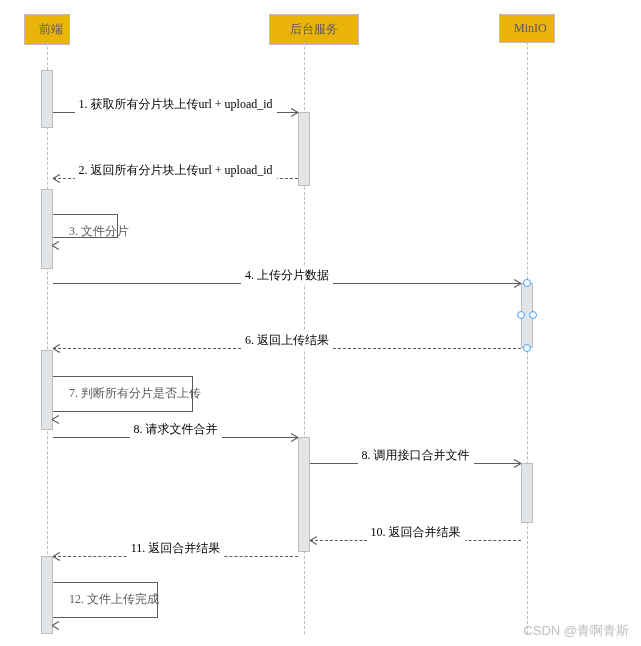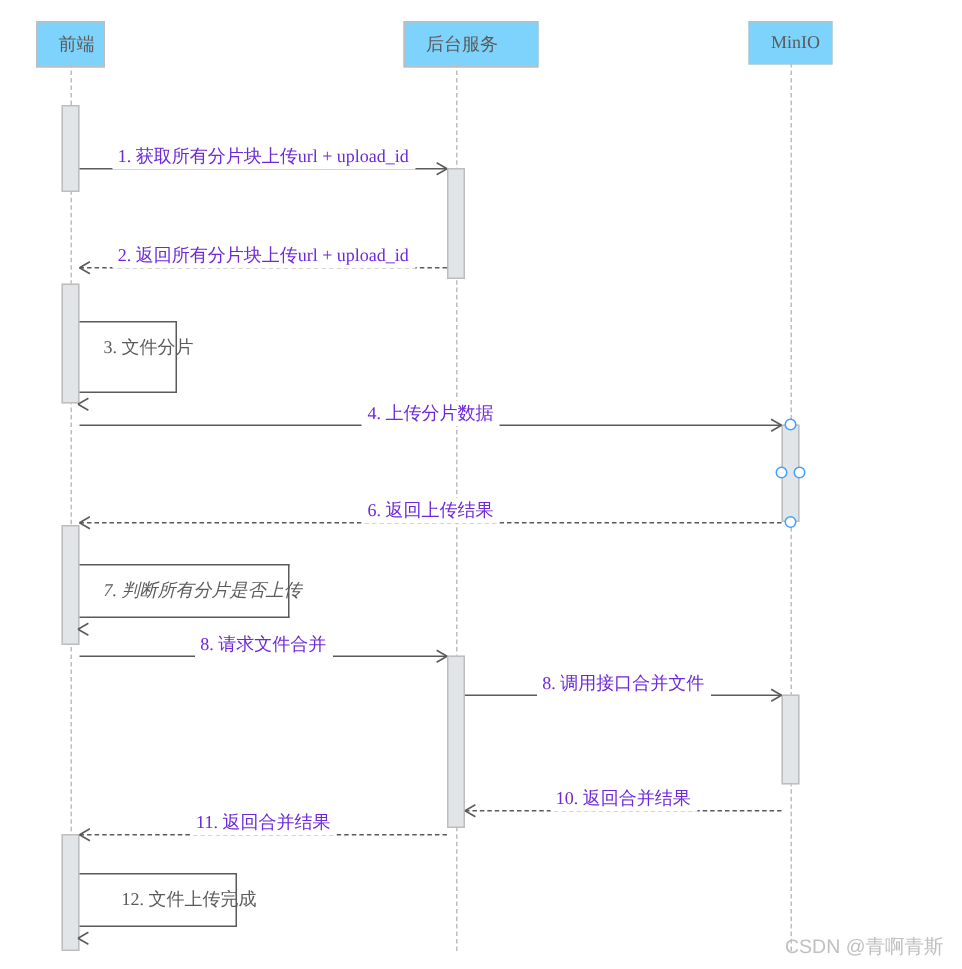--- a/index.html
+++ b/index.html
@@ -1,23 +1,24 @@
 <!DOCTYPE html>
 <html><head>
 <meta charset="utf-8">
 <style>
   * { box-sizing: border-box; }
   body { margin: 0; font-family: "SimSun", "宋体", serif; font-size: 12px; color: #333; background: #fff; }
   .canvas { position: relative; width: 641px; height: 646px; }
   .participant-box {
     position: absolute;
     padding: 6px 14px;
-    background: #7dd3fc;
+    background: #eab308;
     border: 1px solid #BDBDBD;
     color: #5A5A5A;
+    text-align: center;
     white-space: nowrap;
   }
   .lifeline {
     position: absolute;
     width: 0;
     border-left: 1px dashed #BDBDBD;
   }
   .activation {
     position: absolute;
     width: 12px;
@@ -44,21 +45,21 @@
   }
   .msg .line.solid { border-top: 1px solid #5A5A5A; }
   .msg .line.dashed { border-top: 1px dashed #5A5A5A; }
   .msg .label {
     position: absolute;
     left: 50%; top: -16px;
     transform: translateX(-50%);
     background: #fff;
     padding: 0 4px;
     white-space: nowrap;
-    color: #6d28d9;
+    color: #000000;
   }
   .arrow-right-open, .arrow-left-open {
     position: absolute;
     width: 0; height: 0;
     top: -4px;
   }
   .arrow-right-open::before, .arrow-right-open::after,
   .arrow-left-open::before, .arrow-left-open::after {
     content: '';
     position: absolute;
@@ -142,40 +143,40 @@
     <span class="label">1. 获取所有分片块上传url + upload_id</span>
     <div class="arrow-right-open"></div>
   </div>
 
   <div class="msg" style="left:53px; top:178px; width:245px;">
     <div class="line dashed"></div>
     <span class="label">2. 返回所有分片块上传url + upload_id</span>
     <div class="arrow-left-open"></div>
   </div>
 
-  <div class="self-call" style="left:53px; top:214px; width:65px; height:48px;">
+  <div class="self-call" style="left:53px; top:214px; width:65px; height:24px;">
     <span class="label" style="left:16px; top:8px;">3. 文件分片</span>
     <div class="arrow-back"></div>
   </div>
 
   <div class="msg" style="left:53px; top:283px; width:468px;">
     <div class="line solid"></div>
     <span class="label">4. 上传分片数据</span>
     <div class="arrow-right-open"></div>
   </div>
 
 
   <div class="msg" style="left:53px; top:348px; width:468px;text-align:right;">
     <div class="line dashed"></div>
     <span class="label">6. 返回上传结果</span>
     <div class="arrow-left-open"></div>
   </div>
 
   <div class="self-call" style="left:53px; top:376px; width:140px; height:36px;">
-    <span class="label" style="left:16px; top:8px;font-style:italic;">7. 判断所有分片是否上传</span>
+    <span class="label" style="left:16px; top:8px;">7. 判断所有分片是否上传</span>
     <div class="arrow-back"></div>
   </div>
 
   <div class="msg" style="left:53px; top:437px; width:245px;">
     <div class="line solid"></div>
     <span class="label">8. 请求文件合并</span>
     <div class="arrow-right-open"></div>
   </div>
 
   <div class="msg" style="left:310px; top:463px; width:211px;">
@@ -191,20 +192,20 @@
     <div class="arrow-left-open"></div>
   </div>
 
   <div class="msg" style="left:53px; top:556px; width:245px;">
     <div class="line dashed"></div>
     <span class="label">11. 返回合并结果</span>
     <div class="arrow-left-open"></div>
   </div>
 
   <div class="self-call" style="left:53px; top:582px; width:105px; height:36px;">
-    <span class="label" style="left:28px; top:8px;">12. 文件上传完成</span>
+    <span class="label" style="left:16px; top:8px;">12. 文件上传完成</span>
     <div class="arrow-back"></div>
   </div>
 
   <div class="watermark">
     <span>CSDN @青啊青斯</span>
   </div>
 </div>
 
 </body></html>

